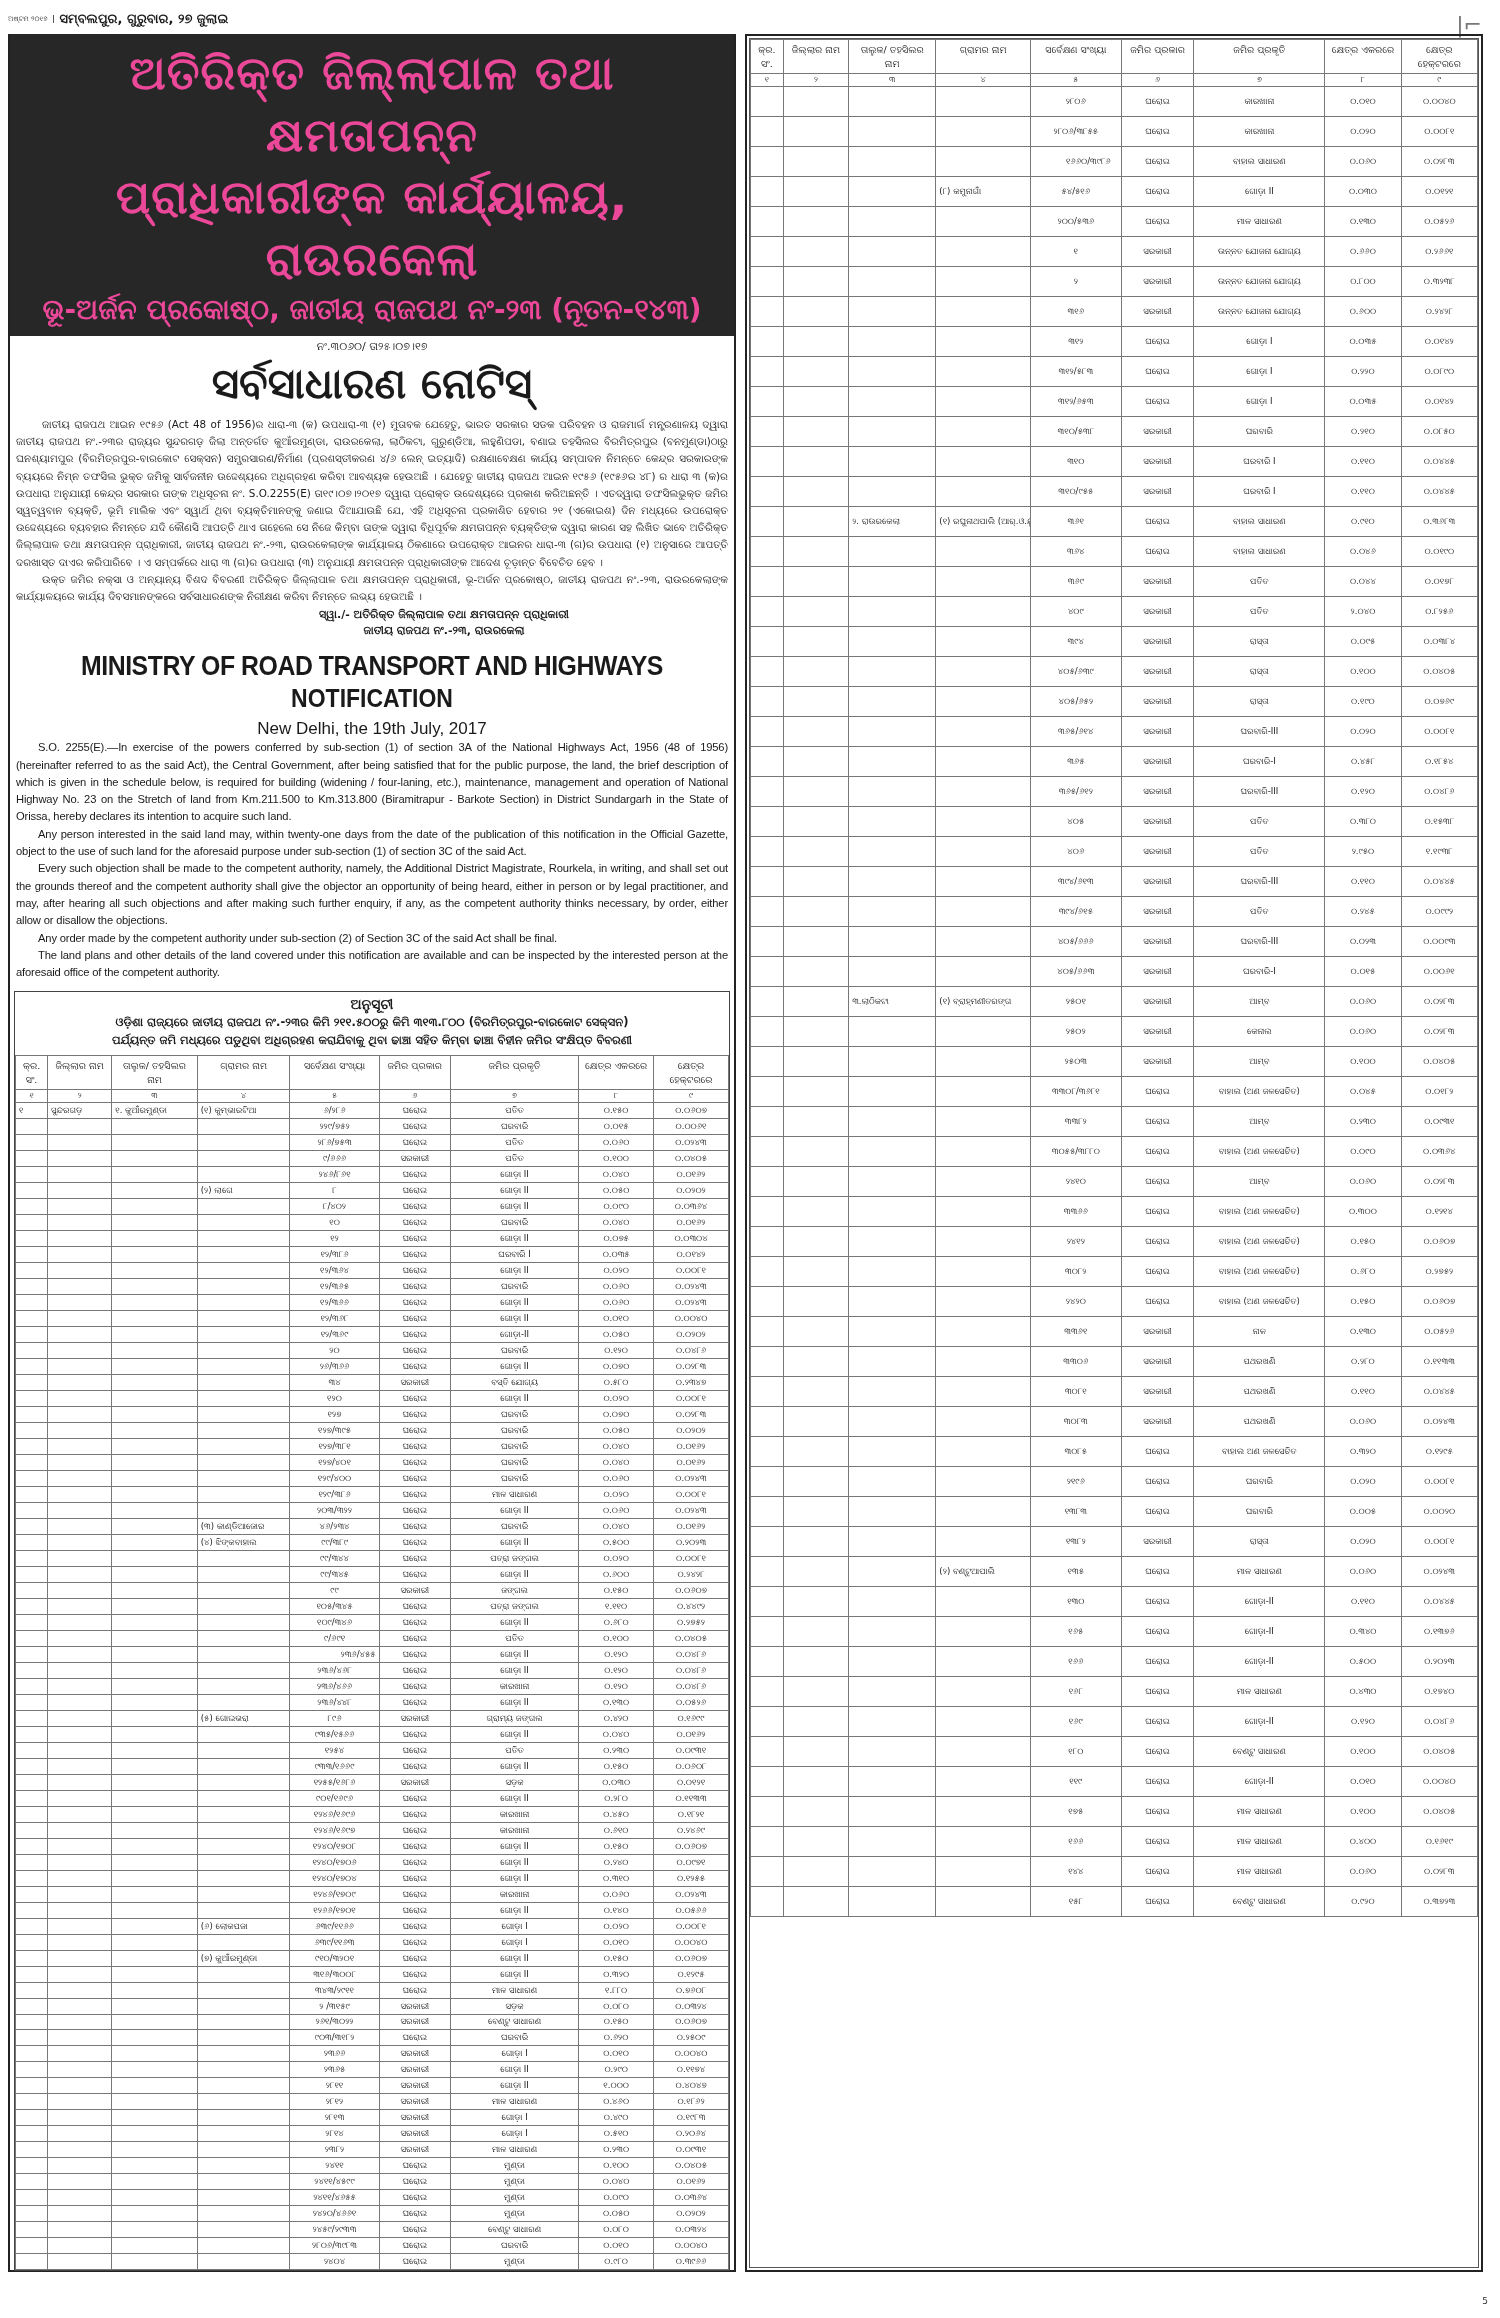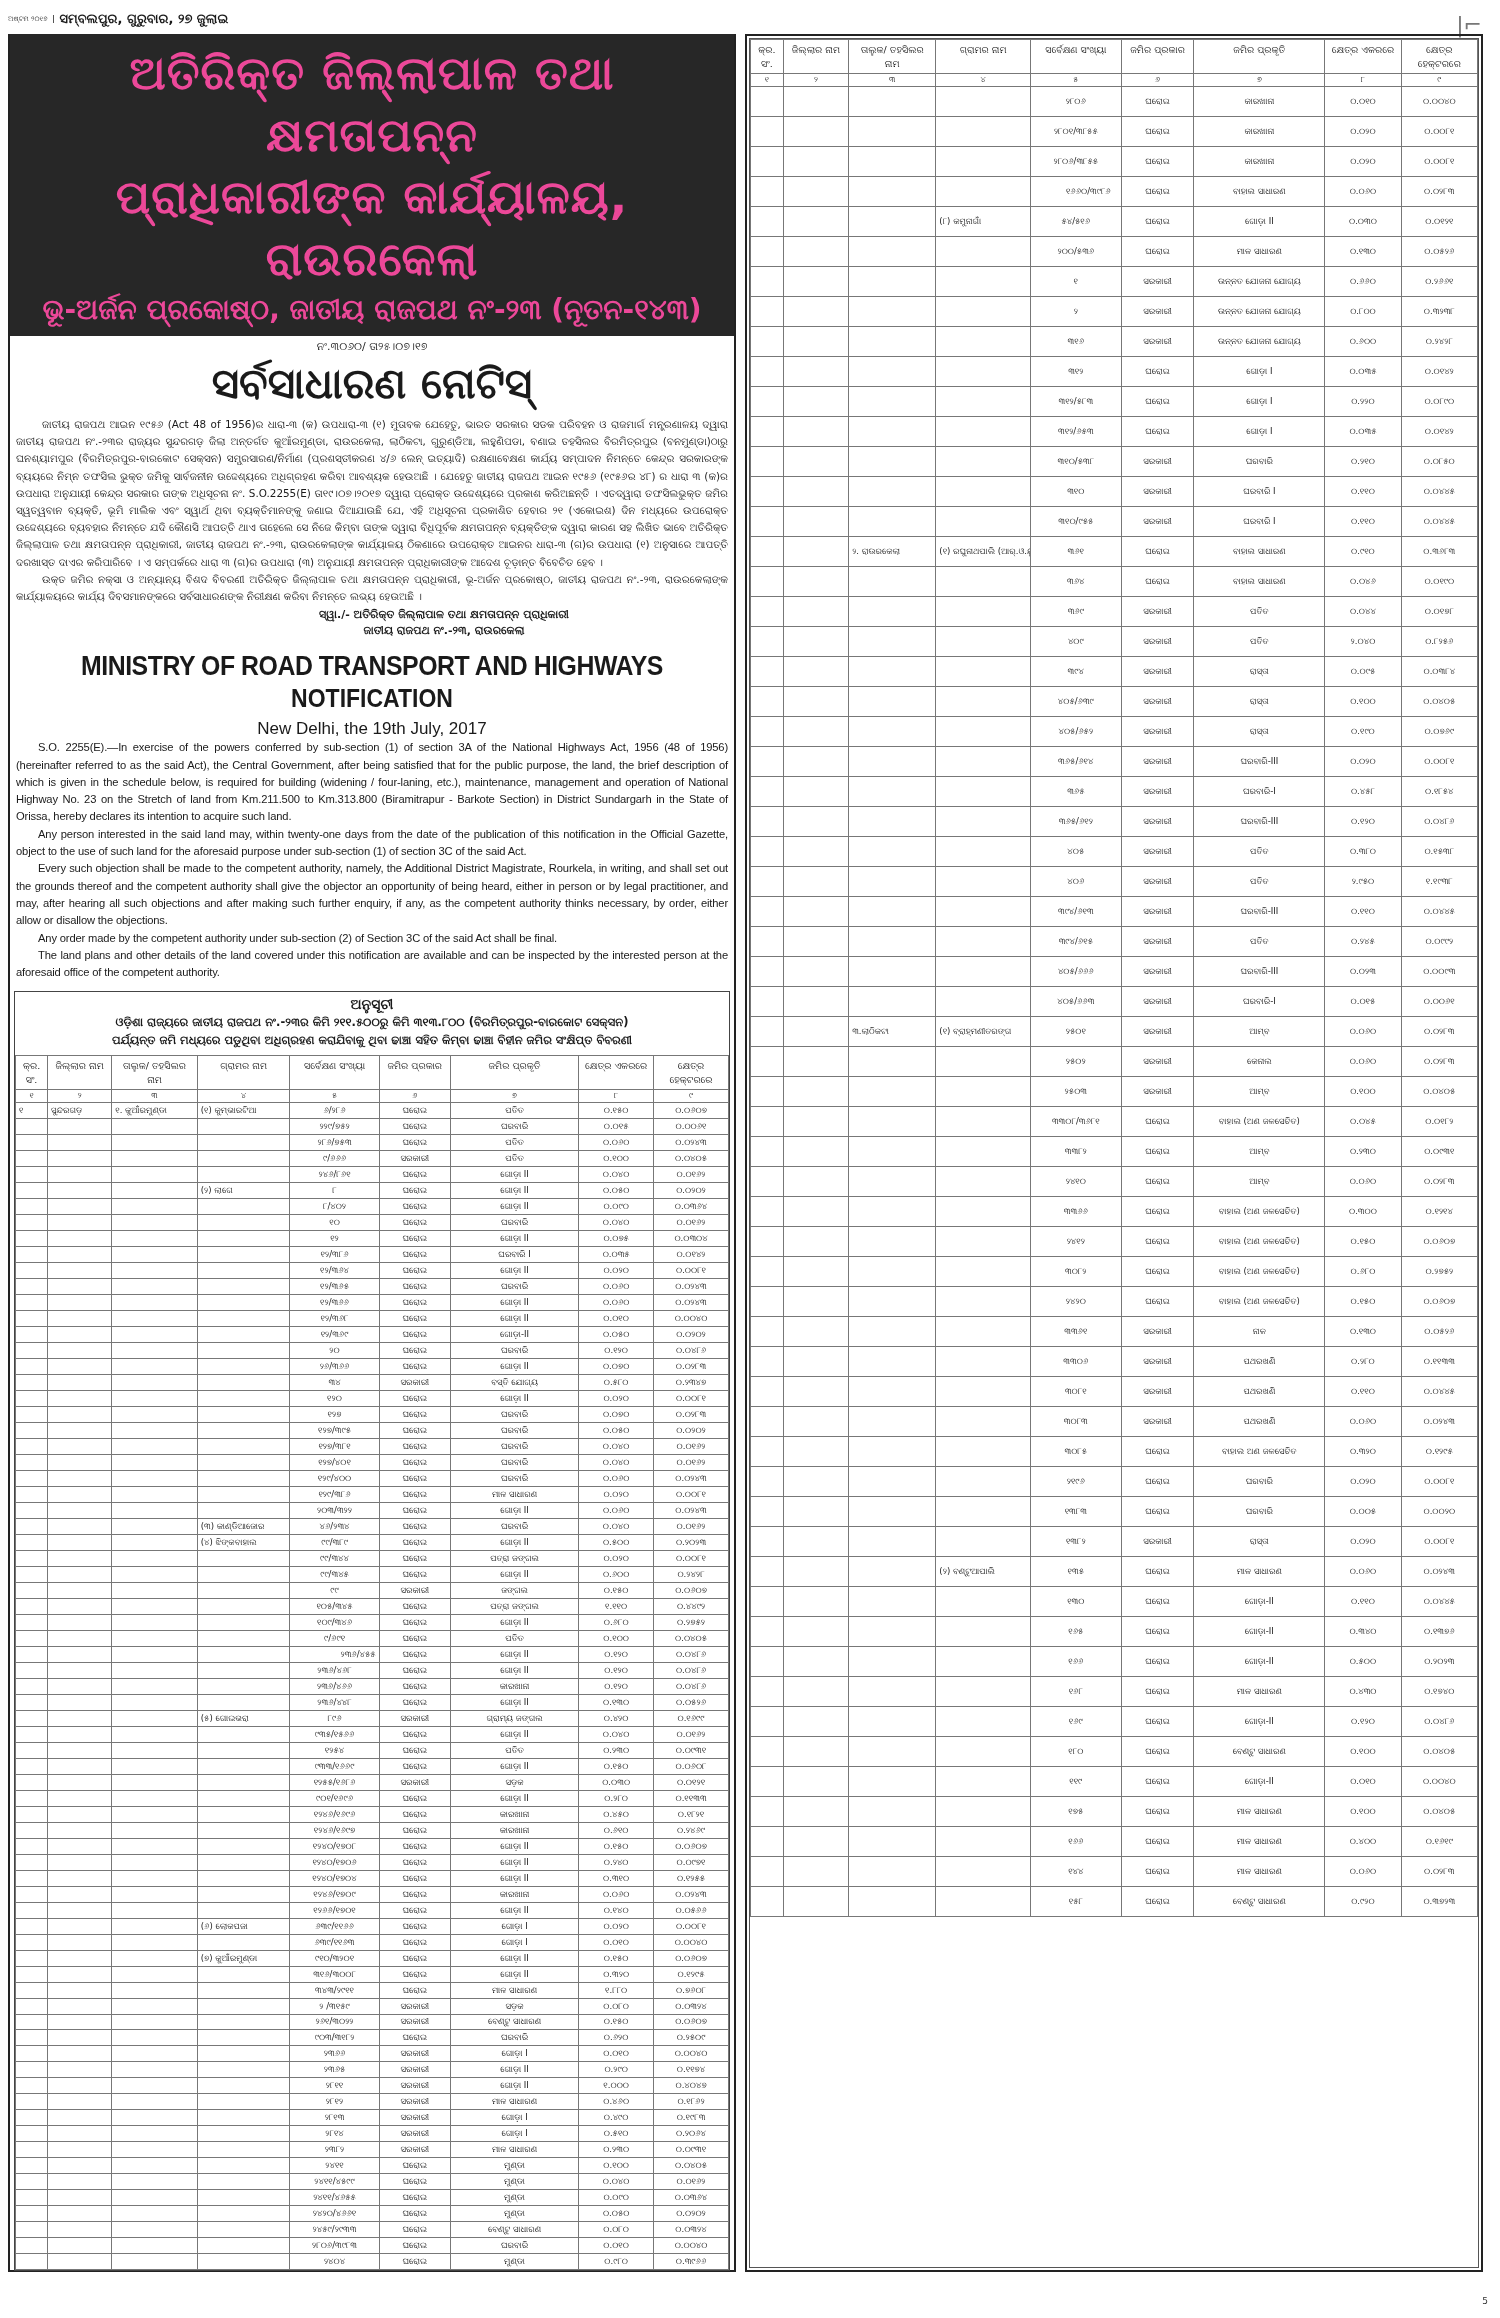--- a/index.html
+++ b/index.html
@@ -986,42 +986,31 @@
             <td style="height: 30px;">ଘରୋଇ</td>
             <td style="height: 30px;">କାରଖାନା</td>
             <td style="height: 30px;">୦.୦୧୦</td>
             <td style="height: 30px;">୦.୦୦୪୦</td>
           </tr>
           <tr>
             <td class="left" style="height: 30px;"></td>
             <td class="left" style="height: 30px;"></td>
             <td class="left" style="height: 30px;"></td>
             <td class="left" style="height: 30px;"></td>
-            <td style="height: 30px;">୨୮୦୧/୩୮୫୫</td>
+            <td style="height: 30px;">୨୮୦୬/୩୮୫୫</td>
             <td style="height: 30px;">ଘରୋଇ</td>
             <td style="height: 30px;">କାରଖାନା</td>
             <td style="height: 30px;">୦.୦୨୦</td>
             <td style="height: 30px;">୦.୦୦୮୧</td>
           </tr>
           <tr>
             <td class="left" style="height: 30px;"></td>
             <td class="left" style="height: 30px;"></td>
             <td class="left" style="height: 30px;"></td>
             <td class="left" style="height: 30px;"></td>
-            <td style="height: 30px;">୨୮୦୬/୩୮୫୫</td>
-            <td style="height: 30px;">ଘରୋଇ</td>
-            <td style="height: 30px;">କାରଖାନା</td>
-            <td style="height: 30px;">୦.୦୨୦</td>
-            <td style="height: 30px;">୦.୦୦୮୧</td>
-          </tr>
-          <tr>
-            <td class="left" style="height: 30px;"></td>
-            <td class="left" style="height: 30px;"></td>
-            <td class="left" style="height: 30px;"></td>
-            <td class="left" style="height: 30px;"></td>
             <td style="height: 30px; padding-left: 28px;">୧୬୬୦/୩୯୮୬</td>
             <td style="height: 30px;">ଘରୋଇ</td>
             <td style="height: 30px;">ବାହାଲ ସାଧାରଣ</td>
             <td style="height: 30px;">୦.୦୬୦</td>
             <td style="height: 30px;">୦.୦୨୮୩</td>
           </tr>
           <tr>
             <td class="left" style="height: 30px;"></td>
             <td class="left" style="height: 30px;"></td>
             <td class="left" style="height: 30px;"></td>
@@ -1365,20 +1354,31 @@
           <tr>
             <td class="left" style="height: 30px;"></td>
             <td class="left" style="height: 30px;"></td>
             <td class="left" style="height: 30px;"></td>
             <td class="left" style="height: 30px;"></td>
             <td style="height: 30px;">୩୩୮୨</td>
             <td style="height: 30px;">ଘରୋଇ</td>
             <td style="height: 30px;">ଆମ୍ବ</td>
             <td style="height: 30px;">୦.୨୩୦</td>
             <td style="height: 30px;">୦.୦୯୩୧</td>
+          </tr>
+          <tr>
+            <td class="left" style="height: 30px;"></td>
+            <td class="left" style="height: 30px;"></td>
+            <td class="left" style="height: 30px;"></td>
+            <td class="left" style="height: 30px;"></td>
+            <td style="height: 30px;">୩୦୫୫/୩୮୮୦</td>
+            <td style="height: 30px;">ଘରୋଇ</td>
+            <td style="height: 30px;">ବାହାଲ (ଅଣ ଜଳସେଚିତ)</td>
+            <td style="height: 30px;">୦.୦୯୦</td>
+            <td style="height: 30px;">୦.୦୩୬୪</td>
           </tr>
           <tr>
             <td class="left" style="height: 30px;"></td>
             <td class="left" style="height: 30px;"></td>
             <td class="left" style="height: 30px;"></td>
             <td class="left" style="height: 30px;"></td>
             <td style="height: 30px;">୨୪୧୦</td>
             <td style="height: 30px;">ଘରୋଇ</td>
             <td style="height: 30px;">ଆମ୍ବ</td>
             <td style="height: 30px;">୦.୦୬୦</td>

